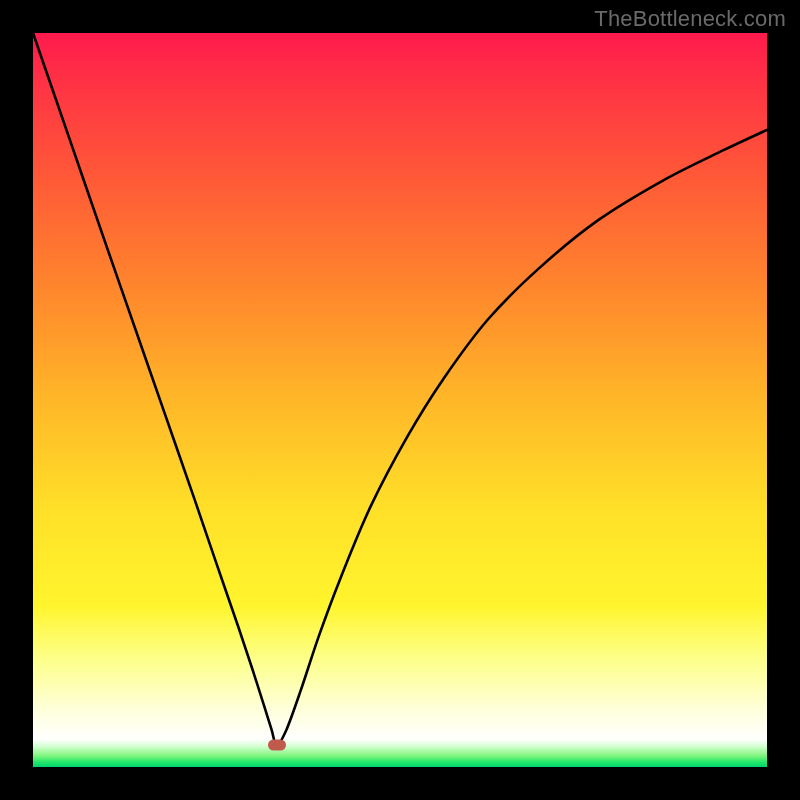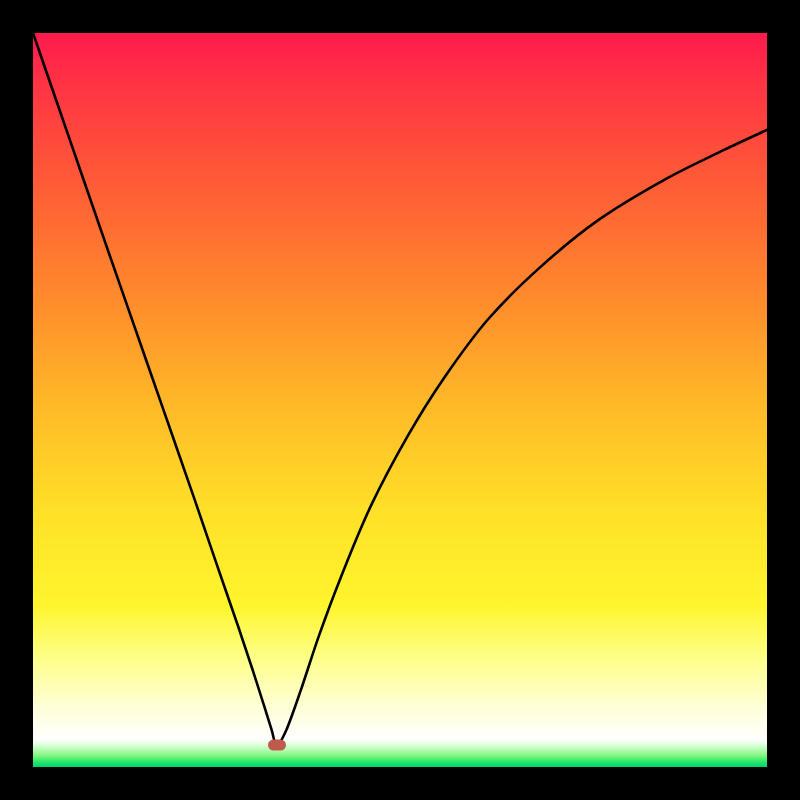--- a/index.html
+++ b/index.html
@@ -72,20 +72,21 @@
     height: 11px;
     border-radius: 6px;
     background: #c05a4d;
     transform: translate(-50%, -50%);
   }
 </style>
 </head>
 <body>
 
 <div class="frame">
+  <div class="watermark">TheBottleneck.com</div>
 
   <div class="plot-area">
     <svg class="curve" viewBox="0 0 734 734">
       <path id="curve-path" d="M 0.00 0.00 C 6.12 17.74, 24.47 70.95, 36.70 106.43 C 48.93 141.91, 62.39 181.05, 73.40 212.86 C 84.41 244.67, 92.97 269.13, 102.76 297.27 C 112.55 325.41, 122.33 353.54, 132.12 381.68 C 141.91 409.82, 152.92 441.26, 161.48 466.09 C 170.04 490.92, 176.16 509.27, 183.50 530.68 C 190.84 552.09, 199.40 576.56, 205.52 594.54 C 211.64 612.52, 215.92 625.49, 220.20 638.58 C 224.48 651.67, 228.15 663.41, 231.21 673.08 C 234.27 682.74, 236.47 690.08, 238.55 696.57 C 240.63 703.05, 241.24 711.86, 243.69 711.98 C 246.13 712.10, 249.19 706.47, 253.23 697.30 C 257.27 688.13, 262.40 672.83, 267.91 656.93 C 273.41 641.03, 279.53 620.84, 286.26 601.88 C 292.99 582.92, 299.72 564.57, 308.28 543.16 C 316.84 521.75, 326.63 496.67, 337.64 473.43 C 348.65 450.19, 362.11 425.11, 374.34 403.70 C 386.57 382.29, 397.58 364.55, 411.04 344.98 C 424.50 325.41, 439.18 304.61, 455.08 286.26 C 470.98 267.91, 488.11 251.39, 506.46 234.88 C 524.81 218.36, 544.38 201.85, 565.18 187.17 C 585.98 172.49, 610.44 158.42, 631.24 146.80 C 652.04 135.18, 672.83 125.76, 689.96 117.44 C 707.09 109.12, 726.66 100.31, 734.00 96.89"></path>
     </svg>
     <div class="minpoint" id="minpoint" style="left: 243.688px; top: 711.98px;"></div>
   </div>
 </div>
 
 </body></html>

